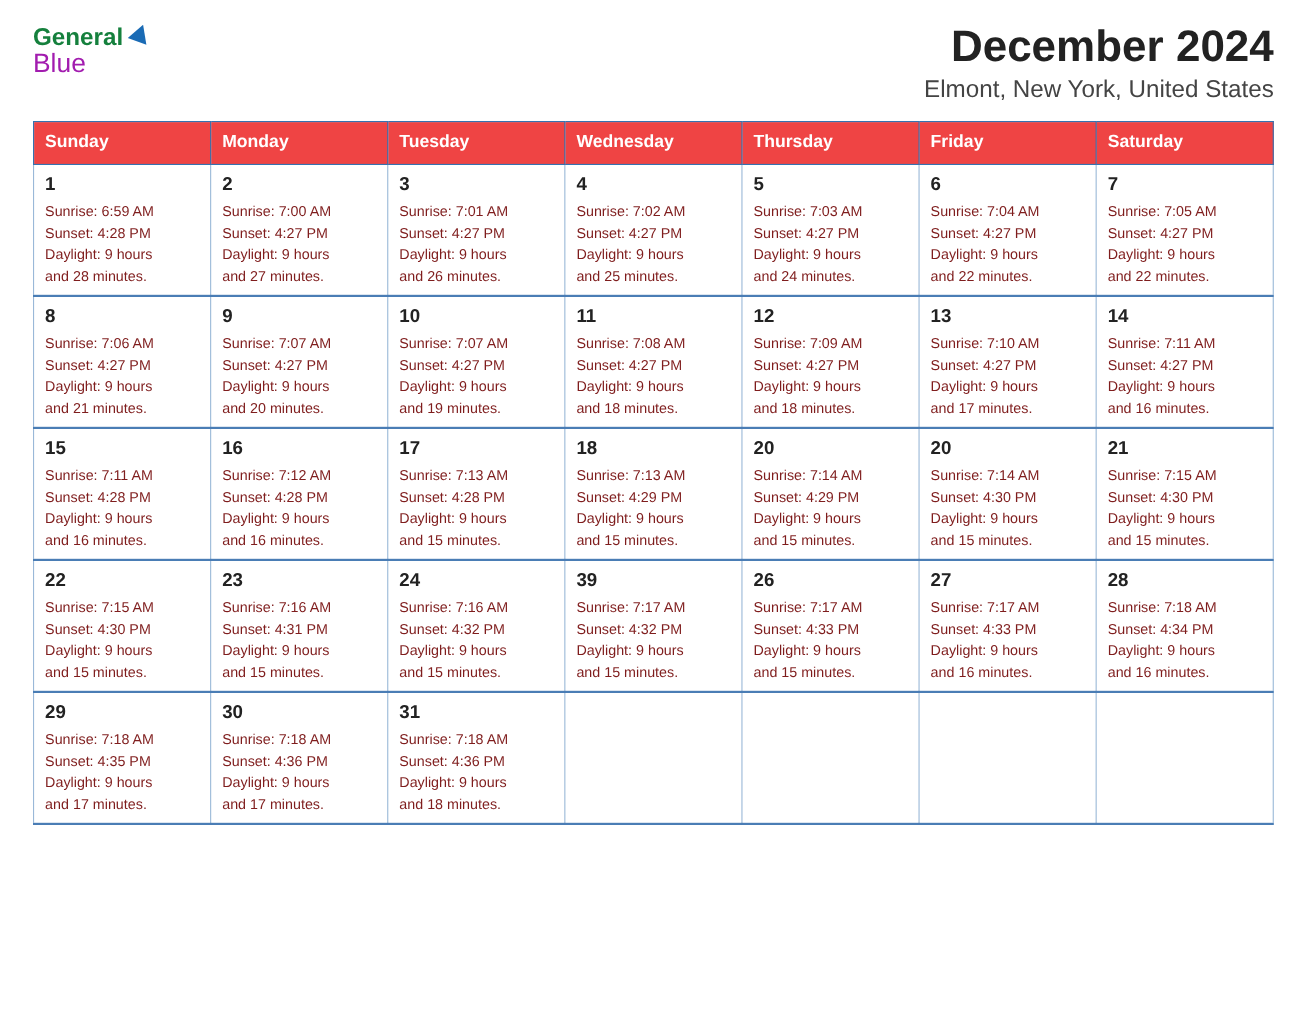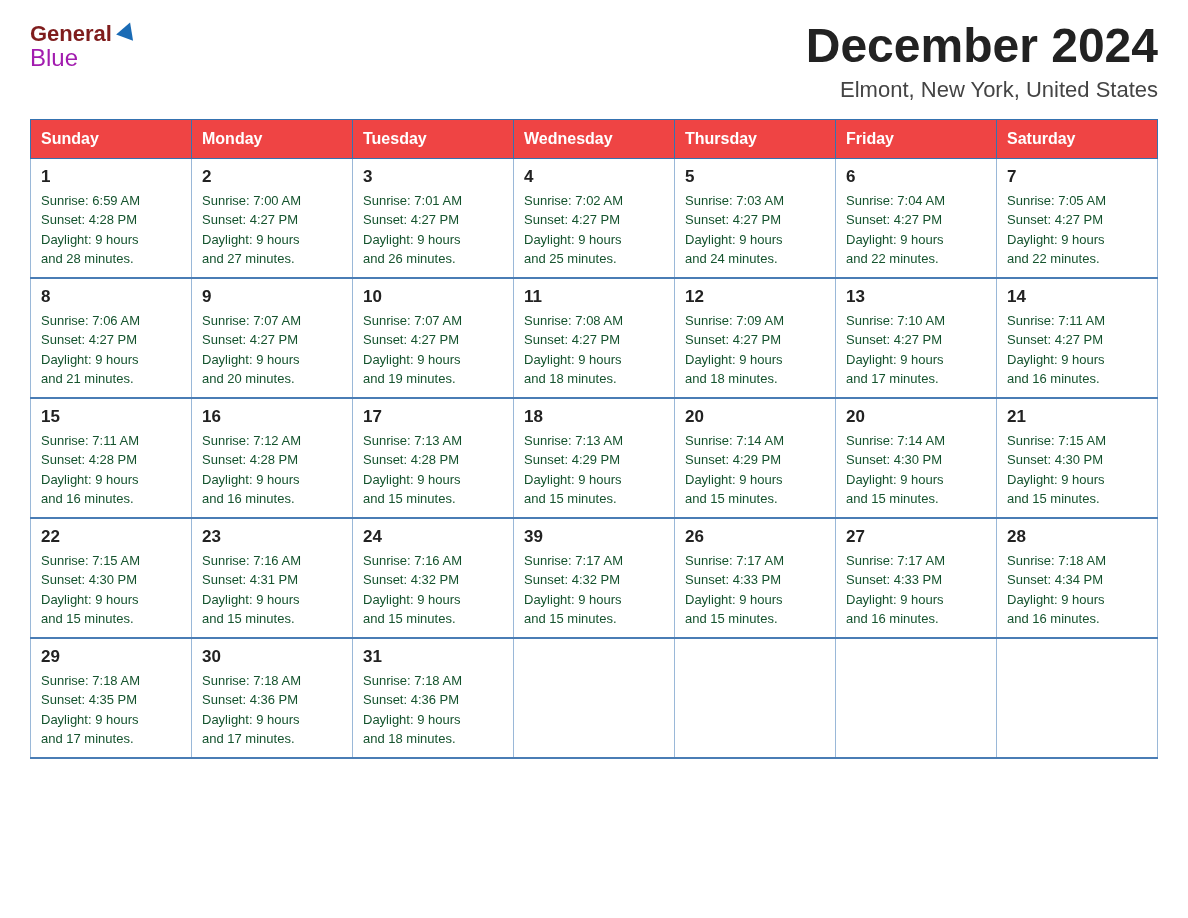--- a/index.html
+++ b/index.html
@@ -17,27 +17,27 @@
       margin-bottom: 16px;
     }
     .logo {
       display: flex;
       align-items: center;
       gap: 4px;
       font-size: 22px;
       font-weight: bold;
       color: #333;
     }
-    .logo-line1 { font-size: 22px; font-weight: bold; color: #7f1d1d; text-align: center; }
+    .logo-line1 { font-size: 22px; font-weight: bold; color: #15803d; text-align: center; }
     .logo-line2 { font-size: 24px; font-weight: normal; color: #a21caf; }
     .title-area {
       text-align: right;
     }
     .page-title {
-      font-size: 48px;
+      font-size: 40px;
       font-weight: bold;
       color: #222;
       line-height: 1.1;
     }
     .page-subtitle {
       font-size: 22px;
       color: #444;
       margin-top: 4px;
     }
     .calendar {
@@ -65,21 +65,21 @@
       border-bottom: 2px solid #4a7db5;
     }
     .day-number {
       font-size: 17px;
       font-weight: bold;
       color: #222;
       margin-bottom: 4px;
     }
     .day-info {
       font-size: 13px;
-      color: #14532d;
+      color: #7f1d1d;
       line-height: 1.5;
     }
     .empty-cell {
       background: #fff;
     }
   </style>
 </head>
 <body>
 
 <div class="header-area">

